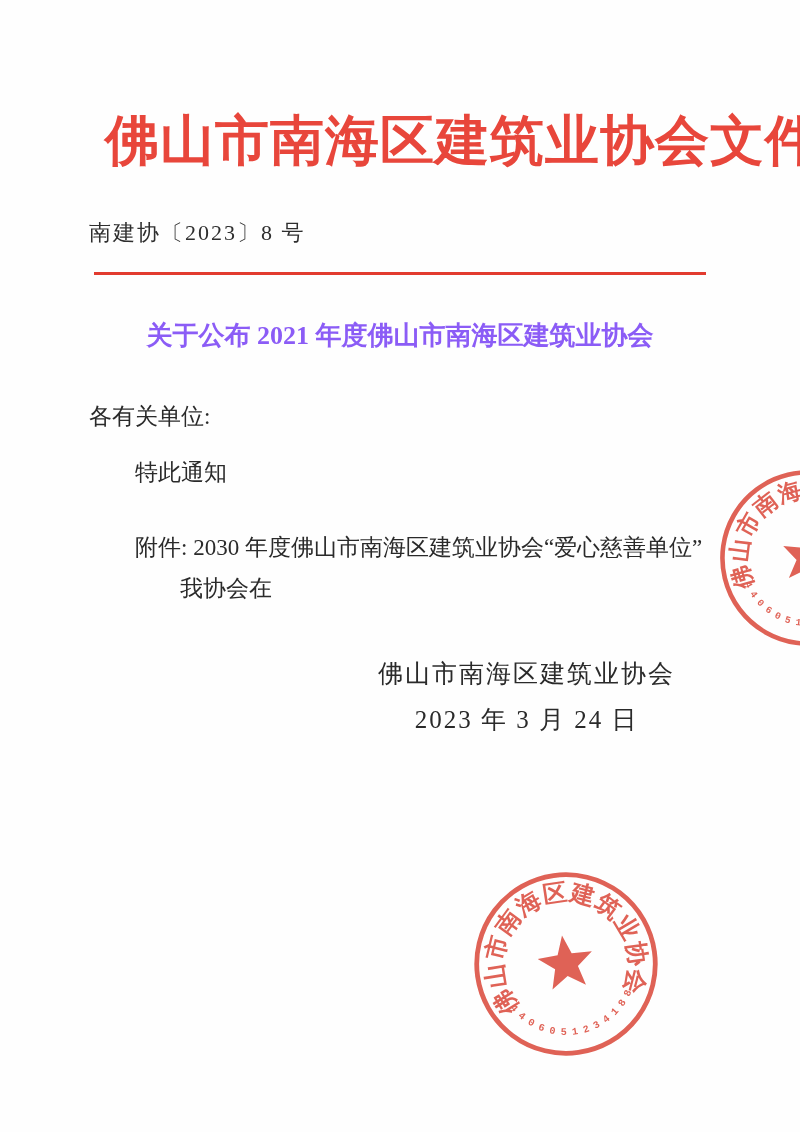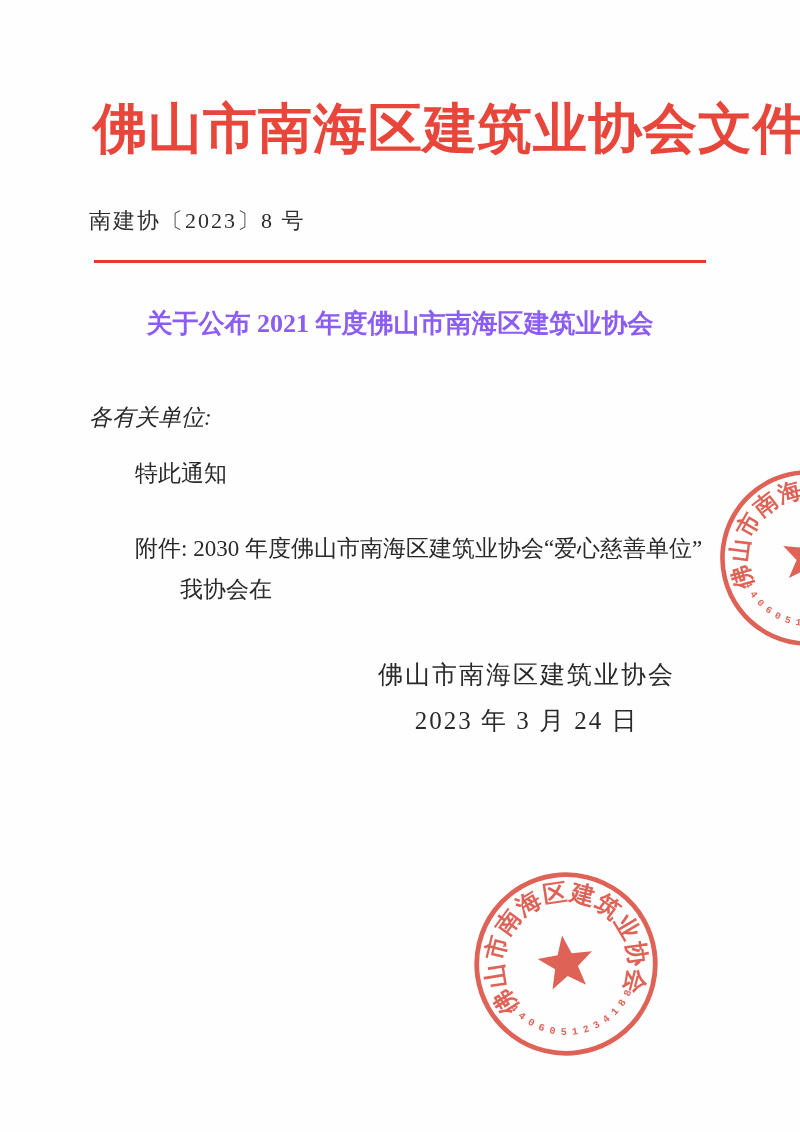--- a/index.html
+++ b/index.html
@@ -8,21 +8,21 @@
     width:800px; height:1132px;
     margin:0 auto;
     background:#fefefe;
     overflow:hidden;
     font-family:"Liberation Serif","DejaVu Serif",serif;
     color:#2a2a2a;
   }
   .content { width:622px; margin:0 auto; position:relative; }
 
   .red-head {
-    margin:4px; padding-top:92px;
+    margin:16px; padding-top:92px;
     text-align:center;
     font-family:"Liberation Sans","DejaVu Sans",sans-serif;
     font-weight:900;
     font-size:54px;
     letter-spacing:1px;
     line-height:64px;
     color:#e8463b;
     white-space:nowrap;
   }
   .doc-number {
@@ -39,24 +39,23 @@
   }
   .doc-title {
     margin-top:40px;
     text-align:center;
     font-size:26px;
     font-weight:bold;
     line-height:42px;
     color:#8b5cf6;
   }
   .salutation {
-    margin-top:53px;
+    margin-top:40px;
     font-size:23px;
     line-height:40px;
-    font-style:italic;
   }
   .body-text {
     margin-top:2px;
     font-size:23px;
     line-height:39px;
     text-align:justify;
     text-indent:2em;
     letter-spacing:0.5px;
   }
   .closing {

